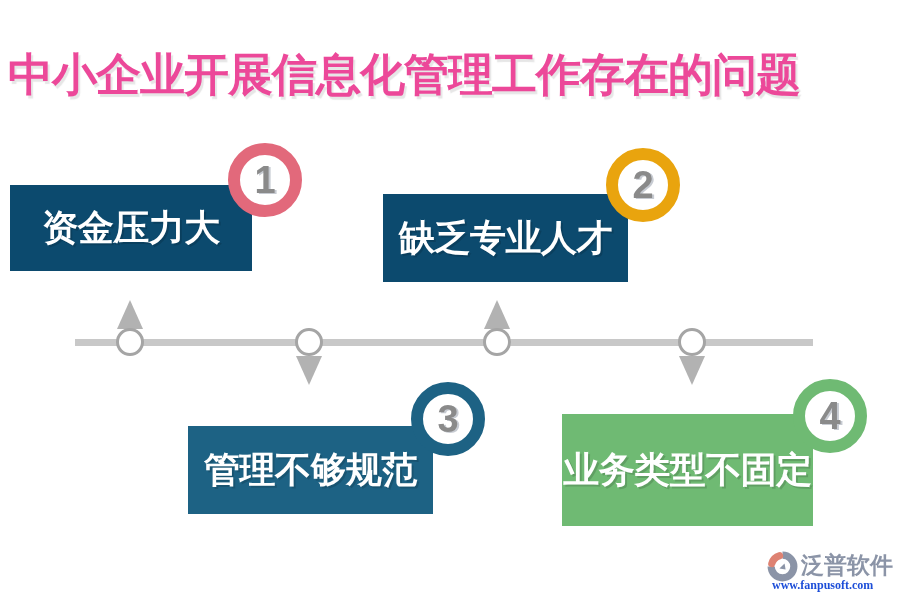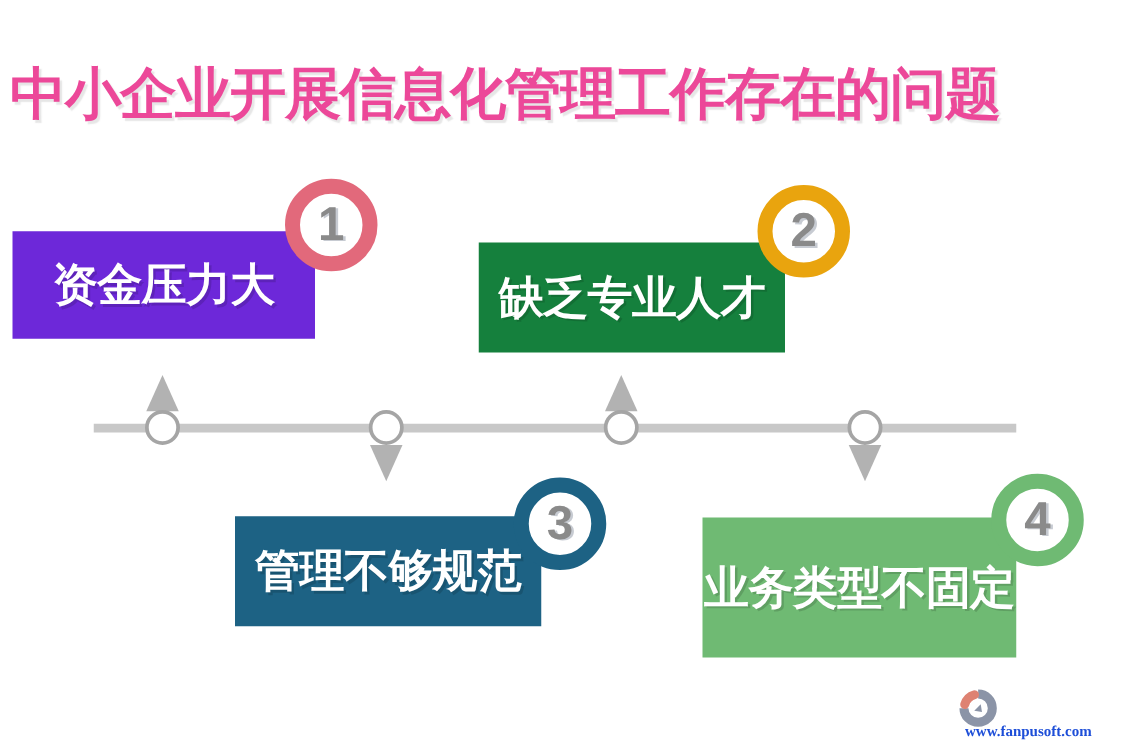--- a/index.html
+++ b/index.html
@@ -30,21 +30,21 @@
   .a1{left:117px;top:300px;} .a3{left:484px;top:300px;}
   .a2{left:296px;top:356px;} .a4{left:679px;top:356px;}
   
   .pbox{
     display:flex;align-items:center;justify-content:center;
     color:#ffffff;font-size:36px;font-weight:bold;letter-spacing:-0.5px;
     white-space:nowrap;text-shadow:2px 2px 0 rgba(0,0,0,0.14);
   }
   .b1{left:10px;top:185px;width:242px;height:86px;}
   .b2{left:383px;top:194px;width:245px;height:88px;}
-  .b3{left:188px;top:413px;width:245px;height:88px;font-family:Liberation Mono, monospace;}
+  .b3{left:188px;top:426px;width:245px;height:88px;font-family:Liberation Mono, monospace;}
   .b4{left:562px;top:414px;width:251px;height:112px;}
   
   .badge{
     width:50px;height:50px;border-radius:50%;border:12px solid #ccc;
     background:#ffffff;display:flex;align-items:center;justify-content:center;
     font-size:38px;font-weight:bold;
     text-shadow:2px 1px 0 rgba(130,140,155,0.45);
   }
   .g1{left:228px;top:143px;} .g2{left:606px;top:148px;}
   .g3{left:411px;top:382px;} .g4{left:793px;top:379px;}
@@ -72,24 +72,24 @@
 <div class="abs arrow arrow-up a1" style="border-bottom-color: rgb(178, 178, 178);"></div>
 <div class="abs arrow arrow-down a2" style="border-top-color: rgb(178, 178, 178);"></div>
 <div class="abs arrow arrow-up a3" style="border-bottom-color: rgb(178, 178, 178);"></div>
 <div class="abs arrow arrow-down a4" style="border-top-color: rgb(178, 178, 178);"></div>
 
 <div class="abs tl-node n1" style="border-color: rgb(165, 165, 165); background: rgb(255, 255, 255);"></div>
 <div class="abs tl-node n2" style="border-color: rgb(165, 165, 165); background: rgb(255, 255, 255);"></div>
 <div class="abs tl-node n3" style="border-color: rgb(165, 165, 165); background: rgb(255, 255, 255);"></div>
 <div class="abs tl-node n4" style="border-color: rgb(165, 165, 165); background: rgb(255, 255, 255);"></div>
 
-<div class="abs pbox b1" style="background: #6d28d9;">
+<div class="abs pbox b1" style="background: #0c4a6e;">
   <span>资金压力大</span>
 </div>
-<div class="abs pbox b2" style="background: #15803d; justify-content: center;">
+<div class="abs pbox b2" style="background: #0c4a6e; justify-content: center;">
   <span>缺乏专业人才</span>
 </div>
 <div class="abs pbox b3" style="background: rgb(29, 98, 132);">
   <span>管理不够规范</span>
 </div>
 <div class="abs pbox b4" style="background: rgb(111, 186, 115);">
   <span>业务类型不固定</span>
 </div>
 
 <div class="abs badge g1" style="border-color: rgb(226, 105, 123); color: rgb(138, 138, 138);">
@@ -105,15 +105,16 @@
   <span>4</span>
 </div>
 
 <div class="abs brand">
   <div class="brand-row">
     <svg class="brand-mark" viewBox="0 0 32 32" aria-hidden="true">
       <path d="M16 5 A11 11 0 1 1 5 16" fill="none" stroke="#8B94A7" stroke-width="7"></path>
       <path d="M13.2 5.6 A11 11 0 0 0 5.6 13.2" fill="none" stroke="#DE8272" stroke-width="7" stroke-linecap="round"></path>
       <path d="M18 13 L13 18 L19 19 Z" fill="#8B94A7"></path>
     </svg>
+    <span class="brand-name" style="color: rgb(139, 148, 167);">泛普软件</span>
   </div>
   <span class="brand-site" style="color: #1d4ed8;">www.fanpusoft.com</span>
 </div>
 
 </body></html>

